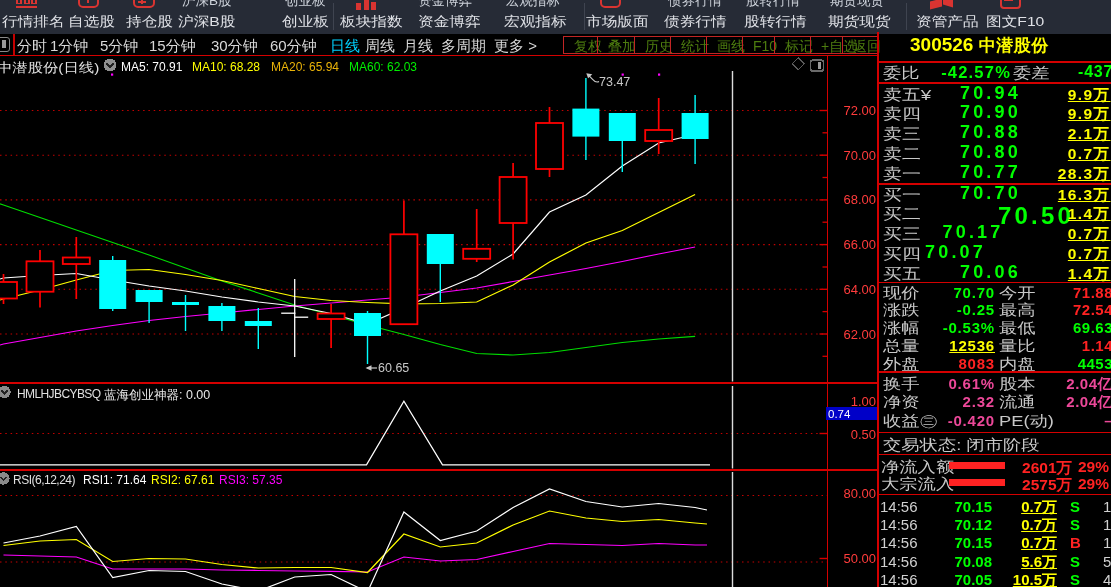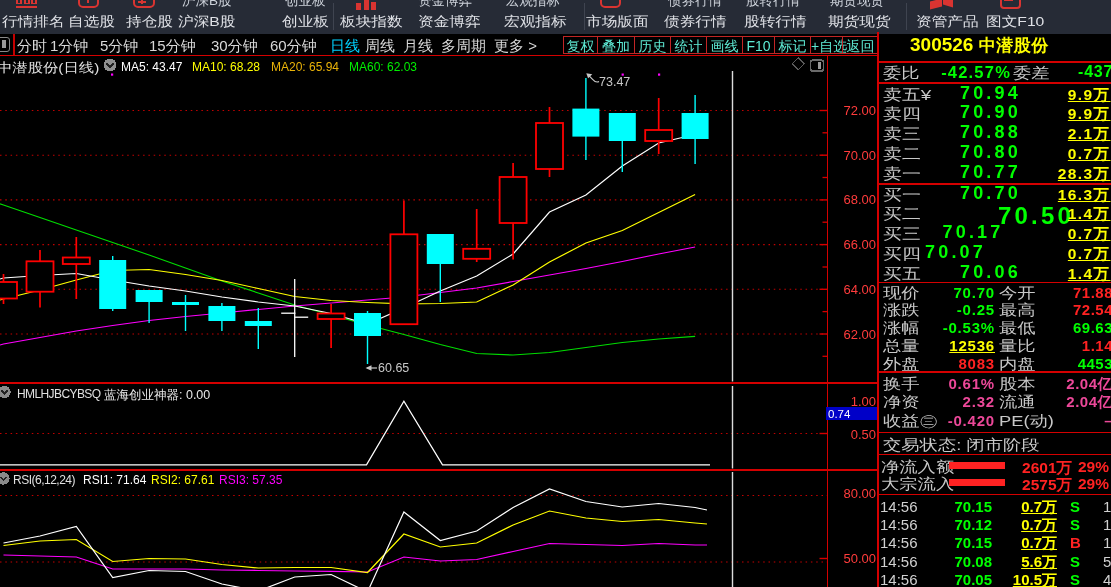--- a/index.html
+++ b/index.html
@@ -1,20 +1,20 @@
 <!DOCTYPE html>
 <html><head><meta charset="utf-8"><style>
 html,body{margin:0;padding:0;background:#000;width:1111px;height:587px;overflow:hidden;
 font-family:"Liberation Sans",sans-serif;}
 #root{position:absolute;left:0;top:0;width:1111px;height:587px;background:#000;overflow:hidden;}
 .ab{position:absolute;white-space:nowrap;}
 .tb{background:#262b36;left:0;top:0;width:1111px;height:34px;}
 .tbt{color:#dfe1e6;font-size:13.5px;top:13px;transform-origin:0 50%;transform:scaleX(1.16);}
 .pt{color:#d8d8d8;font-size:15px;top:37px;}
-.btn{border:1px solid #c22525;color:#5eead4;font-size:14px;top:36px;height:18px;line-height:18px;text-align:center;}
+.btn{border:1px solid #c22525;color:#4d7c0f;font-size:14px;top:36px;height:18px;line-height:18px;text-align:center;padding-left:10px;}
 .rl{color:#c8c8c8;font-size:15px;transform-origin:0 50%;transform:scaleX(1.22);}
 .gv{color:#00ff00;font-weight:bold;}
 .yv{color:#ffff00;font-weight:bold;text-decoration:underline;}
 .rv{color:#ff2222;font-weight:bold;}
 .wv{color:#ec4899;font-weight:bold;}
 .sep{background:#d40000;height:1.5px;left:879px;width:232px;}
 </style></head><body>
 <div id="root">
 
 <div class="ab tb"></div>
@@ -93,21 +93,21 @@
 <div class="ab btn" style="left:563px;width:35px;box-sizing:border-box">复权</div>
 <div class="ab btn" style="left:597px;width:38px;box-sizing:border-box">叠加</div>
 <div class="ab btn" style="left:634px;width:37px;box-sizing:border-box">历史</div>
 <div class="ab btn" style="left:670px;width:37px;box-sizing:border-box">统计</div>
 <div class="ab btn" style="left:706px;width:37px;box-sizing:border-box">画线</div>
 <div class="ab btn" style="left:742px;width:33px;box-sizing:border-box">F10</div>
 <div class="ab btn" style="left:774px;width:37px;box-sizing:border-box">标记</div>
 <div class="ab btn" style="left:810px;width:33px;box-sizing:border-box">+自选</div>
 <div class="ab btn" style="left:842px;width:37px;box-sizing:border-box">返回</div>
 <div class="ab" style="left:-3px;top:58.5px;font-size:13px;color:#e0e0e0;transform-origin:0 50%;transform:scaleX(1.18)">中潜股份(日线)</div>
-<div class="ab" style="left:121px;top:59.5px;font-size:12px;color:#ffffff">MA5: 43.47</div>
+<div class="ab" style="left:121px;top:59.5px;font-size:12px;color:#ffffff">MA5: 70.91</div>
 <div class="ab" style="left:192px;top:59.5px;font-size:12px;color:#ffff00">MA10: 68.28</div>
 <div class="ab" style="left:271px;top:59.5px;font-size:12px;color:#eab308">MA20: 65.94</div>
 <div class="ab" style="left:349px;top:59.5px;font-size:12px;color:#00ee00">MA60: 62.03</div>
 <div class="ab" style="left:17px;top:387px;font-size:12px;letter-spacing:-0.6px;color:#e0e0e0">HMLHJBCYBSQ</div>
 <div class="ab" style="left:104px;top:386.5px;font-size:12.5px;color:#e8e8e8">蓝海创业神器: 0.00</div>
 <div class="ab" style="left:13px;top:472.5px;font-size:12px;letter-spacing:-0.5px;color:#e0e0e0">RSI(6,12,24)</div>
 <div class="ab" style="left:83px;top:472.5px;font-size:12px;color:#fff">RSI1: 71.64</div>
 <div class="ab" style="left:151px;top:472.5px;font-size:12px;color:#ffff00">RSI2: 67.61</div>
 <div class="ab" style="left:219px;top:472.5px;font-size:12px;color:#ff00ff">RSI3: 57.35</div>
 <svg width="1111" height="587" viewBox="0 0 1111 587" style="position:absolute;left:0;top:0" shape-rendering="crispEdges" font-family="Liberation Sans, sans-serif">

